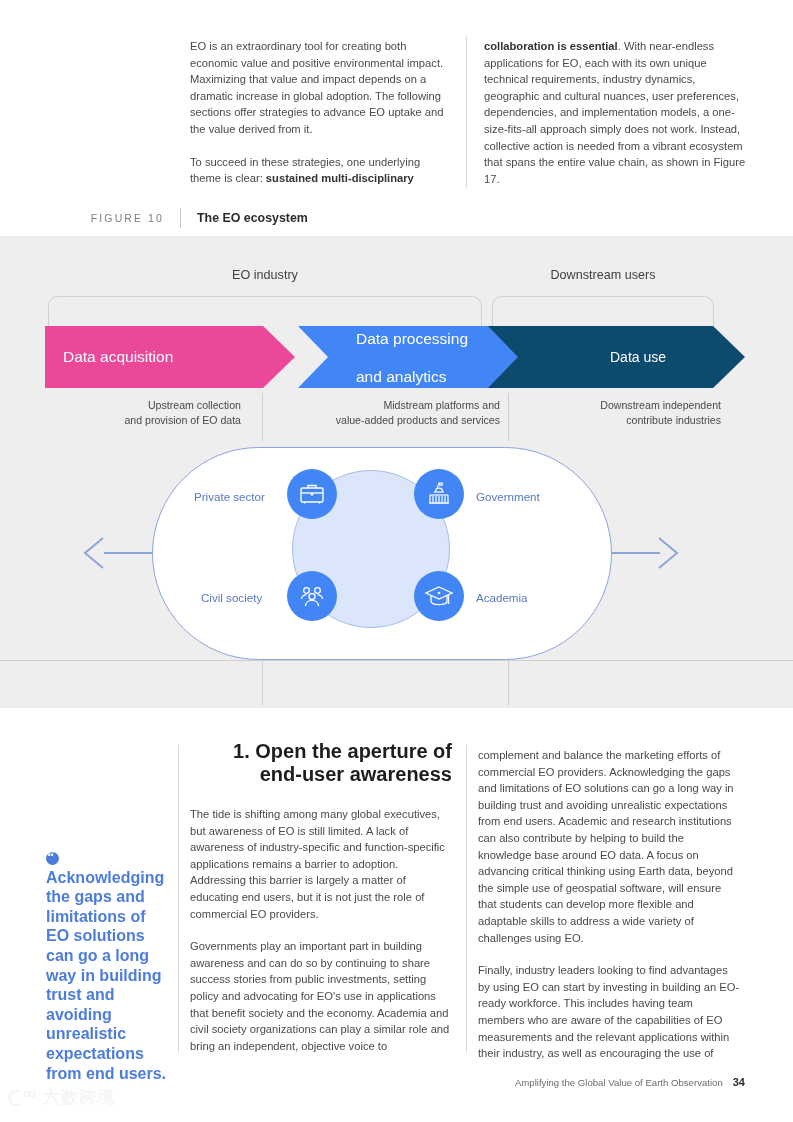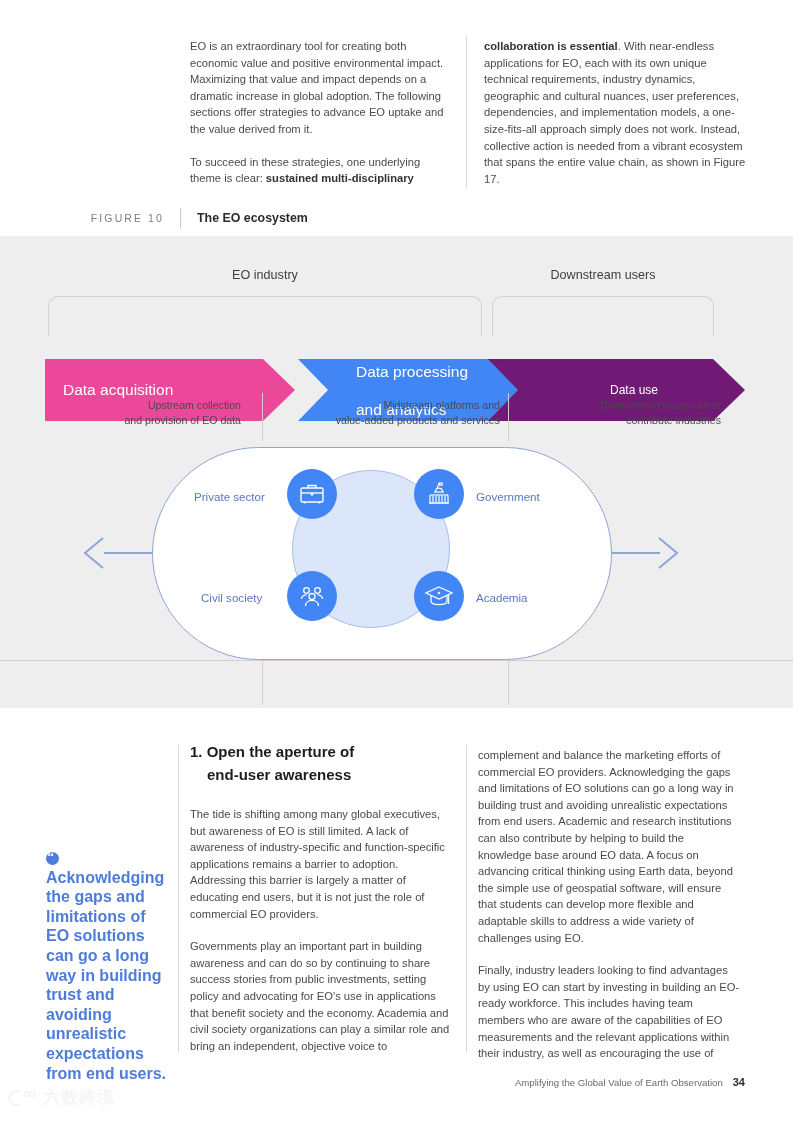--- a/index.html
+++ b/index.html
@@ -91,21 +91,20 @@
   #bracket-eo { left: 48px; width: 434px; }
   #bracket-downstream { left: 492px; width: 222px; }
 
   
   .chev-row { position: absolute; left: 45px; top: 326px; width: 700px; height: 62px; }
   .chev {
     position: absolute; top: 0; height: 62px;
     display: flex; align-items: center;
     color: #ffffff;
     box-sizing: border-box;
-    margin-top: 33px;
   }
   .chev span {
     position: relative; z-index: 2;
     display: block;
   }
   #chev-acq {
     left: 0; width: 250px;
     background: #ec4899;
     clip-path: polygon(0 0, 218px 0, 250px 50%, 218px 100%, 0 100%);
     padding-left: 18px;
@@ -114,24 +113,24 @@
   #chev-proc {
     left: 253px; width: 260px;
     background: #4285f4;
     clip-path: polygon(0 0, 228px 0, 260px 50%, 228px 100%, 0 100%, 30px 50%);
     padding-left: 58px;
     font-size: 15.5px;
     line-height: 19px;
   }
   #chev-use {
     left: 443px; width: 257px;
-    background: #701a75;
+    background: #0c4a6e;
     clip-path: polygon(0 0, 225px 0, 257px 50%, 225px 100%, 0 100%, 30px 50%);
     padding-left: 122px;
-    font-size: 12px;
+    font-size: 14px;
   }
 
   .sublabel {
     position: absolute;
     top: 398px;
     font-size: 10.6px;
     line-height: 14.5px;
     color: #4a4a4a;
     text-align: right;
   }
@@ -197,24 +196,25 @@
   .arrow-line { position: absolute; top: 552px; height: 2px; background: #8da4d8; }
   #al-left  { left: 104px; width: 52px; }
   #al-right { left: 608px; width: 52px; }
   .arrow-head { position: absolute; top: 536px; width: 22px; height: 34px; }
 
   
   .section-title {
     position: absolute;
     left: 190px; top: 740px;
     width: 262px;
-    font-size: 15px;
+    font-size: 20px;
     font-weight: bold;
     line-height: 23px;
     color: #1d1d1d;
+    text-align: right;
   }
   .section-title .l2 { display: block; padding-left: 17px; }
 
   .body-left {
     position: absolute;
     left: 190px; top: 806px;
     width: 262px;
     font-size: 11.2px;
     line-height: 16.6px;
     color: #4a4a4a;

